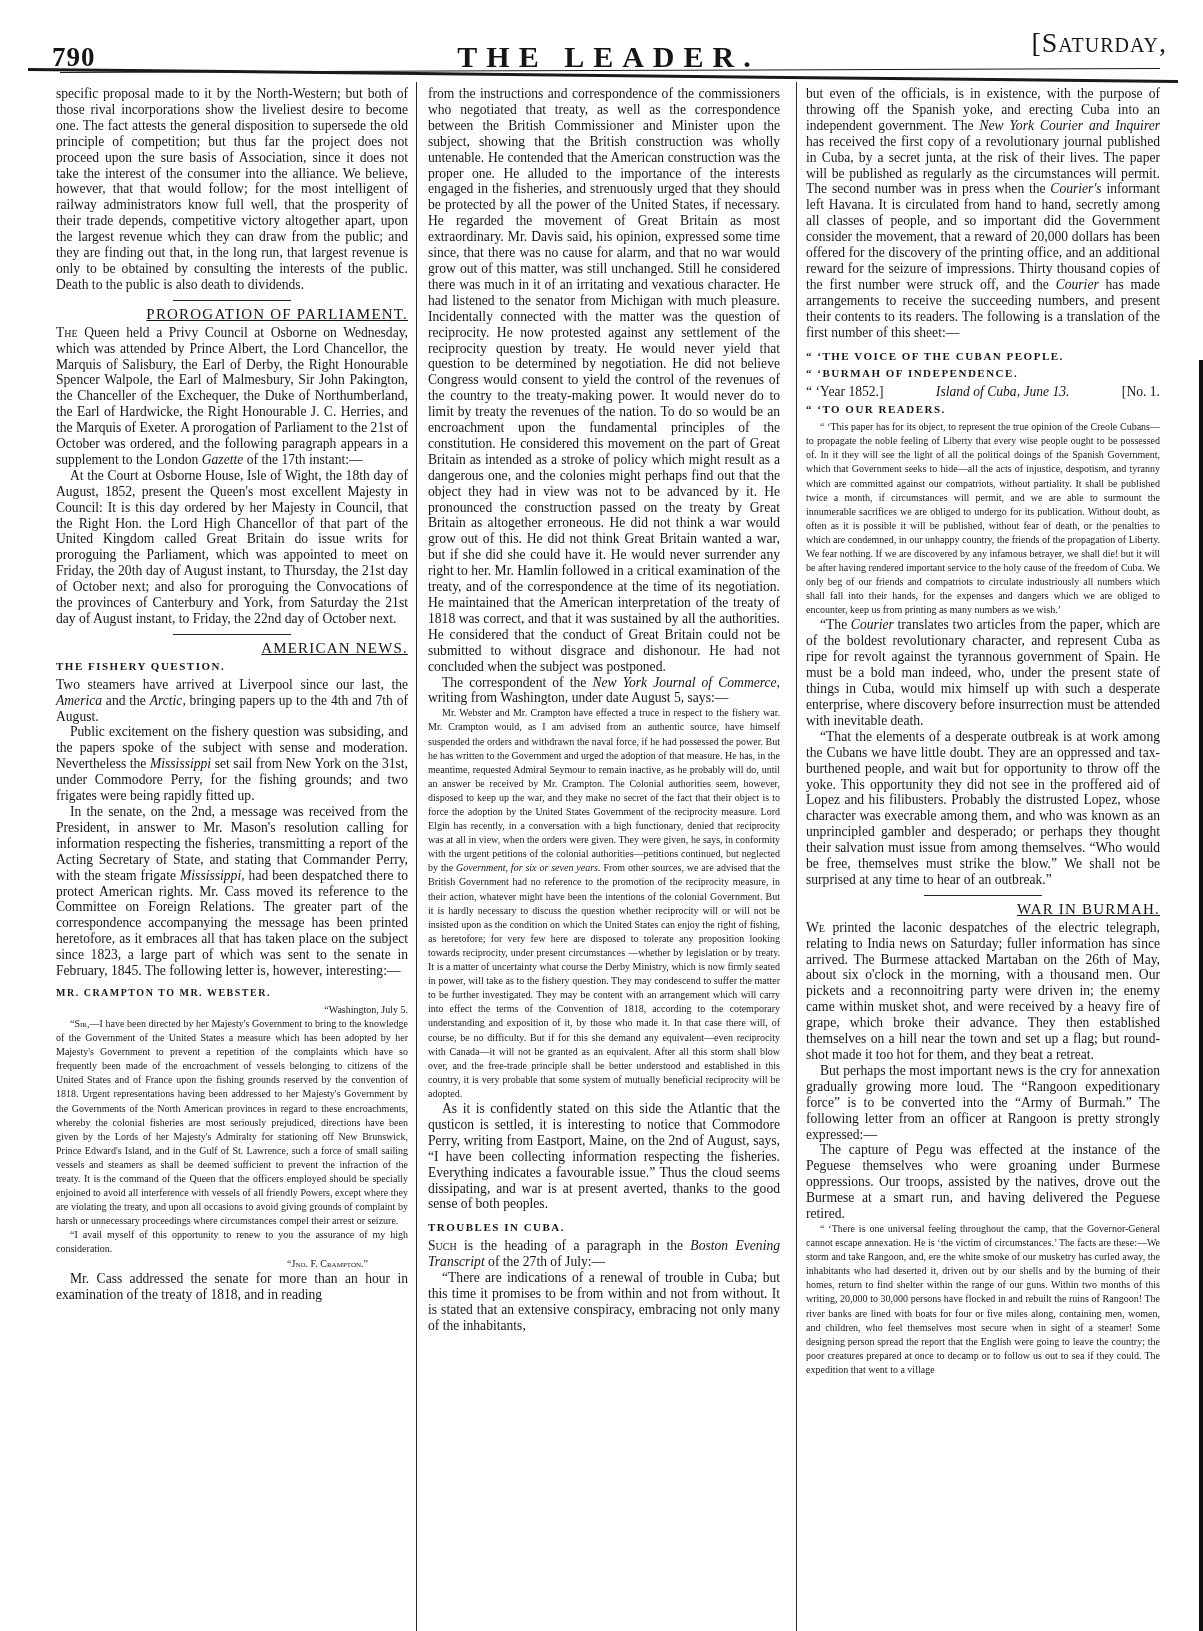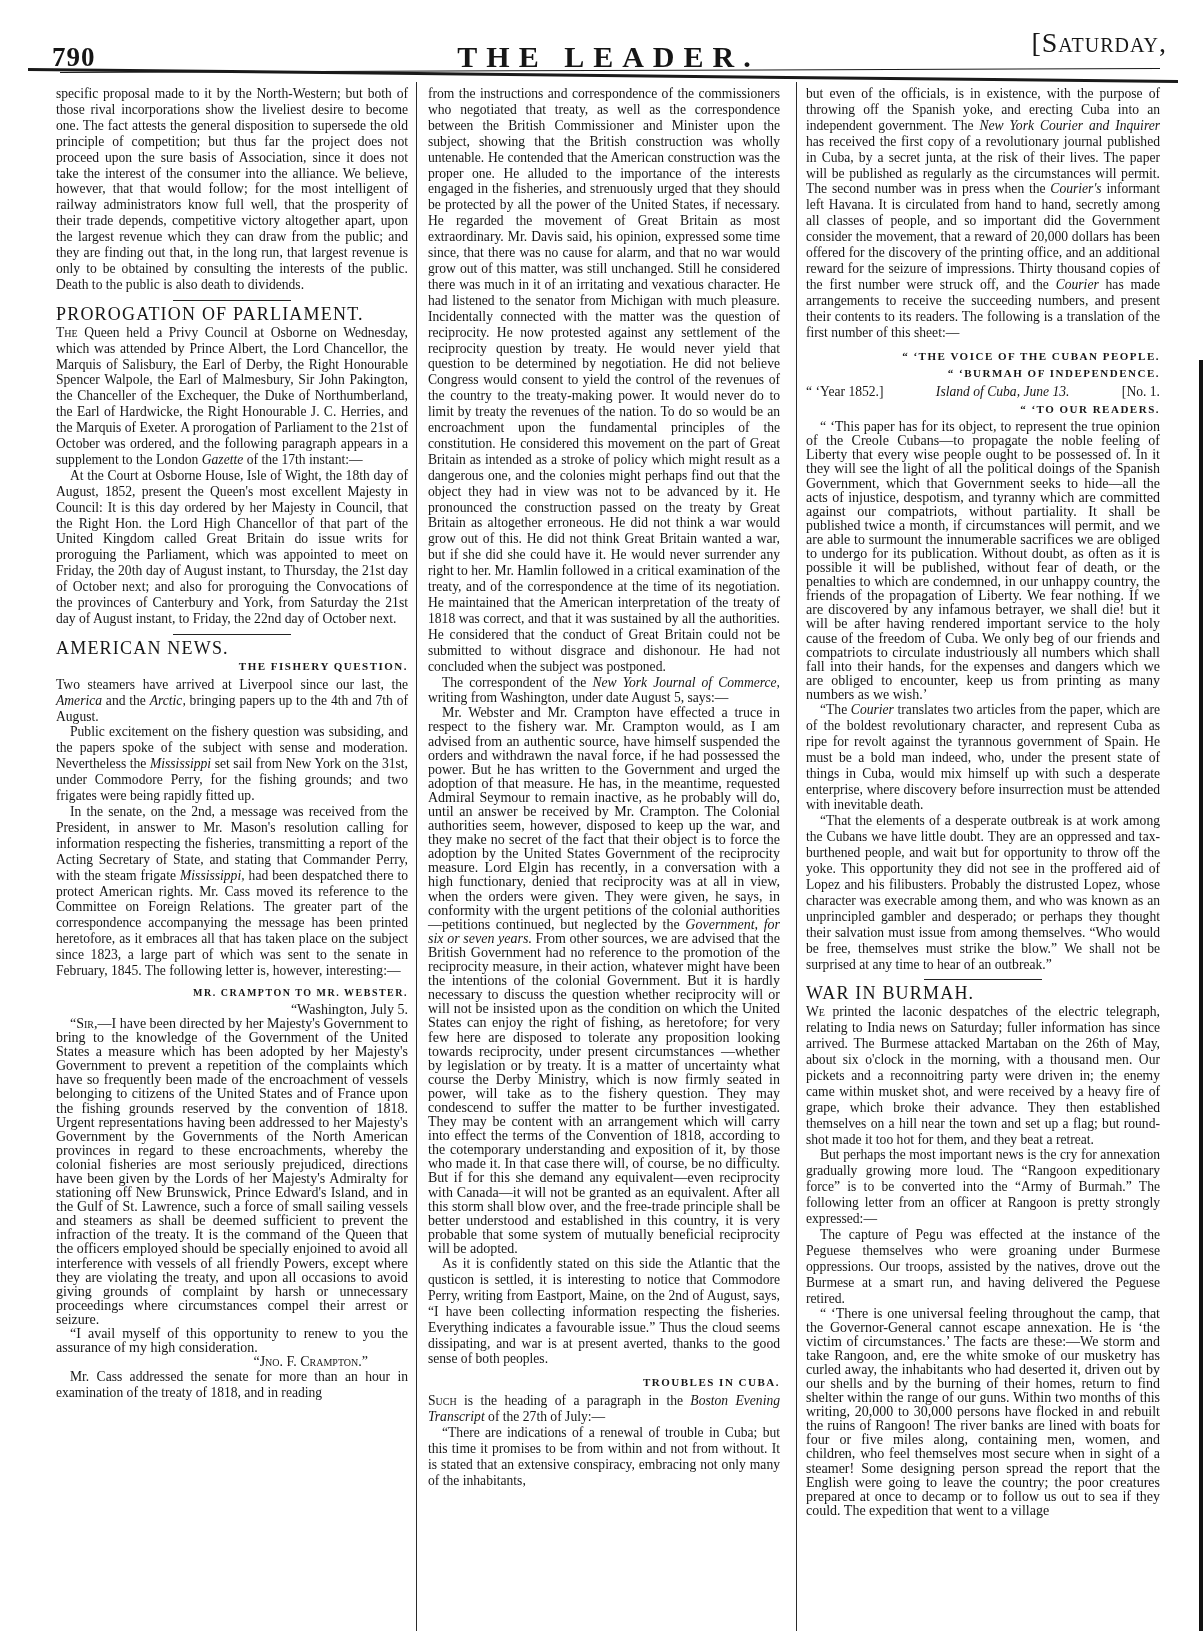--- a/index.html
+++ b/index.html
@@ -18,23 +18,23 @@
   .col-1 { left: 56px; width: 352px; }
   .col-2 { left: 428px; width: 352px; }
   .col-3 { left: 806px; width: 354px; }
   .vline { position: absolute; width: 1px; background: #2a2a2a; }
   .vline.a { left: 416px; top: 82px; height: 1550px; }
   .vline.b { left: 796px; top: 82px; height: 1550px; }
   .right-edge { position: absolute; right: 0; top: 360px; width: 4px; height: 1271px; background: #111; }
 
   p { margin: 0; text-indent: 14px; }
   p.noindent { text-indent: 0; }
-  .dense { font-size: 14px; line-height: 14.1px; }
-  .head { text-align: left; text-indent: 0; font-size: 18px; letter-spacing: 1.2px; margin: 6px 0 2px 0; }
-  .subhead { text-align: right; text-indent: 0; font-size: 11px; letter-spacing: 1.5px; font-weight: bold; margin: 2px 0 2px 0; }
+  .dense { font-size: 10px; line-height: 14.1px; }
+  .head { text-align: right; text-indent: 0; font-size: 15px; letter-spacing: 1.2px; margin: 6px 0 2px 0; text-decoration: underline; }
+  .subhead { text-align: left; text-indent: 0; font-size: 11px; letter-spacing: 1.5px; font-weight: bold; margin: 2px 0 2px 0; }
   .sep { width: 118px; height: 1px; background: #222; margin: 7px auto 6px auto; }
   .right { text-align: right; text-indent: 0; }
   .sc { font-variant: small-caps; }
   i { font-style: italic; }
   .row3 { display: flex; justify-content: space-between; text-indent: 0; gap: 44px; }
 </style>
 </head>
 <body>
 
 <div class="masthead">

